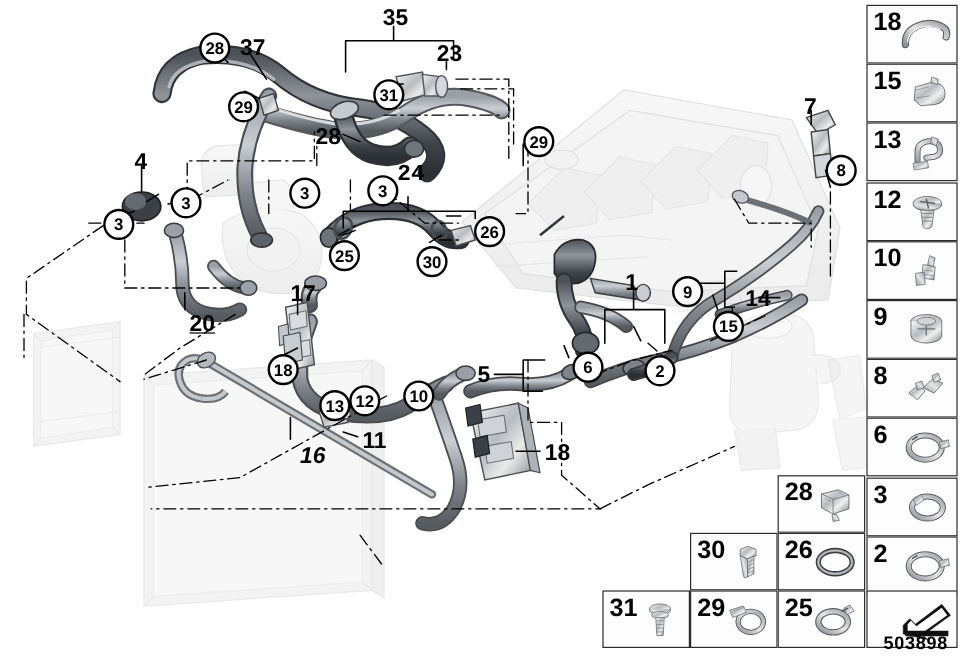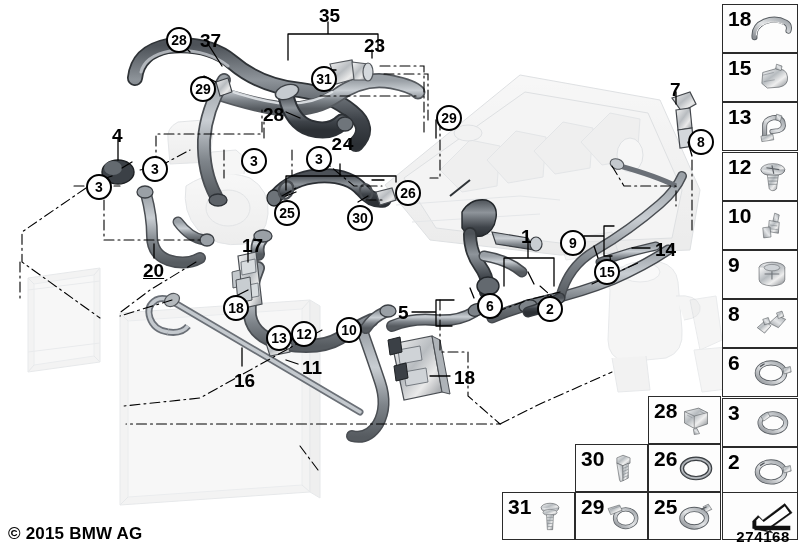--- a/index.html
+++ b/index.html
@@ -411,26 +411,26 @@
 
   <div id="plabels">
       <div class="plabel" style="left: 319px; top: 6px;">35</div>
       <div class="plabel" style="left: 200px; top: 31px;">37</div>
       <div class="plabel" style="left: 364px; top: 36px;">23</div>
       <div class="plabel" style="left: 670px; top: 80px;">7</div>
       <div class="plabel" style="left: 263px; top: 105px;">28</div>
       <div class="plabel" style="left: 112px; top: 126px;">4</div>
       <div class="plabel" style="left: 331px; top: 136px; font-family: Liberation Mono, monospace;">24</div>
       <div class="plabel" style="left: 521px; top: 227px;">1</div>
-      <div class="plabel" style="left: 655px; top: 240px;">14</div>
+      <div class="plabel" style="left: 621px; top: 240px;">14</div>
       <div class="plabel" style="left: 242px; top: 236px;">17</div>
-      <div class="plabel" style="left: 143px; top: 261px; text-decoration: underline;">20</div>
+      <div class="plabel" style="left: 158px; top: 261px; text-decoration: underline;">20</div>
       <div class="plabel" style="left: 398px; top: 303px;">5</div>
       <div class="plabel" style="left: 302px; top: 358px;">11</div>
-      <div class="plabel" style="left: 234px; top: 371px;">16</div>
+      <div class="plabel" style="left: 250px; top: 371px; font-style: italic;">16</div>
       <div class="plabel" style="left: 454px; top: 368px;">18</div>
     </div>
 
   <div id="tiles">
       <div class="tile" style="left: 722px; top: 4px; width: 76px; height: 49px;">
         <div class="tnum">18</div>
         <div class="art">
           <svg viewBox="0 0 100 70">
             <defs>
   <linearGradient id="mg" x1="0" y1="0" x2="1" y2="1">
@@ -834,16 +834,15 @@
   </linearGradient>
 </defs>
             <path d="M8 46 L20 34 L30 44 L78 8 L94 28 L44 64 L52 72 L8 62 Z" fill="#111111" stroke="#111111" stroke-width="1"></path>
                 <path d="M16 44 L22 38 L32 48 L78 14 L88 28 L40 62 L46 68 L16 60 Z" fill="#ffffff"></path>
                 <path d="M12 56 L90 56 L90 66 L12 66 Z" fill="#111111"></path>
           </svg>
         </div>
       </div>
     </div>
 
-  <div id="copyright">© 2015 BMW AG</div>
-  <div id="partno">274168</div>
+  <div id="partno">503898</div>
 
 </div>
 
 </body></html>

